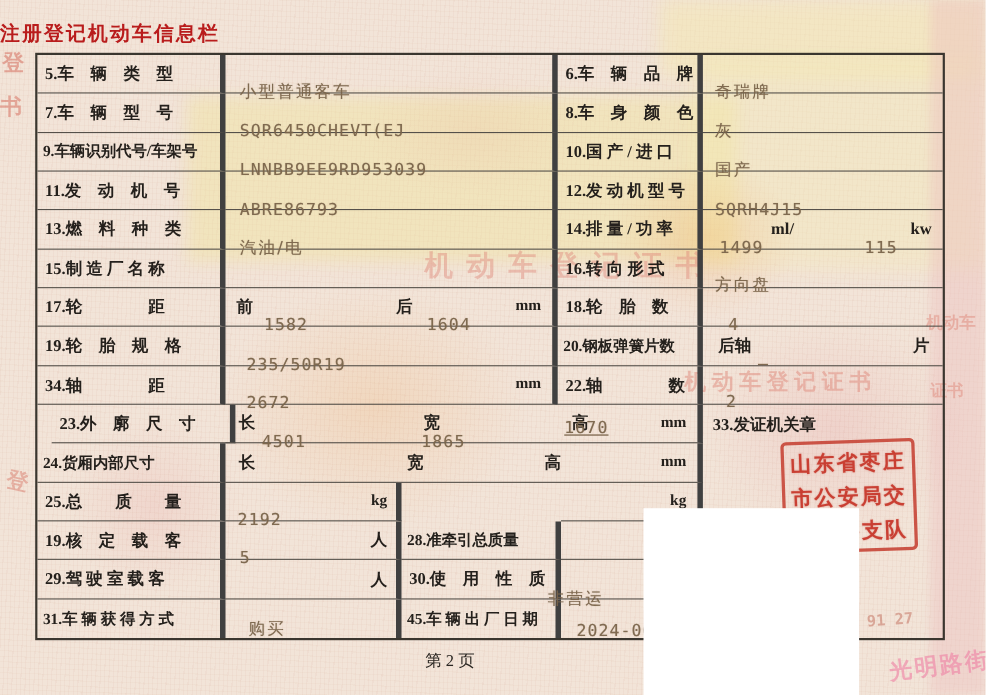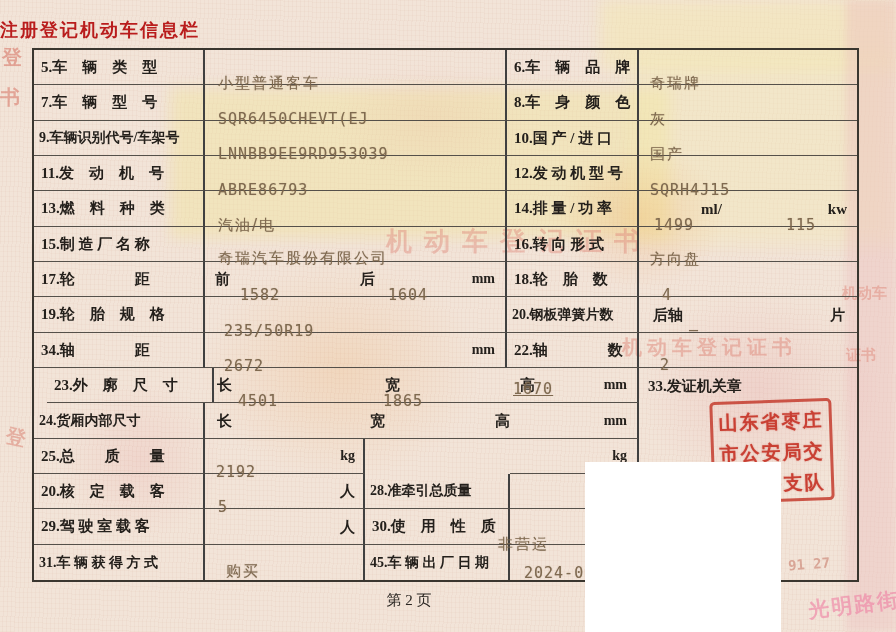--- a/index.html
+++ b/index.html
@@ -17,21 +17,21 @@
   .blobO2{left:555px;top:145px;width:170px;height:145px;background:radial-gradient(closest-side,rgba(238,145,55,.20),transparent);}
   .blobP1{left:640px;top:290px;width:240px;height:200px;background:radial-gradient(closest-side,rgba(219,108,128,.15),transparent);}
   .blobP2{left:60px;top:380px;width:160px;height:160px;background:radial-gradient(closest-side,rgba(225,120,130,.13),transparent);}
   .blobP3{left:330px;top:60px;width:200px;height:120px;background:radial-gradient(closest-side,rgba(228,160,140,.12),transparent);}
 
   .title{position:absolute;top:18px;left:0;width:100%;text-align:left;font-size:18px;font-weight:700;
          letter-spacing:2px;color:#b91c1c;z-index:2;}
   .footer{position:absolute;top:591px;left:0;width:818px;text-align:center;font-size:15px;color:#2a2622;z-index:2;}
 
   .table{position:absolute;left:32px;top:48px;width:823px;height:530px;border:2px solid #3a362f;z-index:2;}
-  .cell{position:absolute;box-sizing:border-box;border-right:2px solid #404040;border-bottom:1px solid #55504a;
+  .cell{position:absolute;box-sizing:border-box;border-right:5px solid #404040;border-bottom:1px solid #55504a;
         display:flex;align-items:center;}
   .noR{border-right:none!important;}
   .noB{border-bottom:none!important;}
   .lab{font-size:15px;color:#24201c;font-weight:600;white-space:nowrap;padding-left:7px;}
   .lab.sm{font-size:14px;padding-left:5px;}
   .sub{position:absolute;top:50%;transform:translateY(-50%);font-size:15px;color:#24201c;font-weight:600;white-space:nowrap;}
   .typed{position:absolute;font-family:"DejaVu Sans Mono",monospace;font-size:15px;letter-spacing:1px;
          color:rgba(122,100,74,.92);white-space:nowrap;z-index:3;text-shadow:0 0 1px rgba(122,100,74,.45);}
   .typedcjk{font-family:"DejaVu Sans","Liberation Sans",sans-serif;letter-spacing:2px;}
 
@@ -198,21 +198,21 @@
         <span class="lab">25.总　　质　　量</span>
       </div>
     <div class="cell" style="left:171px;top:389px;width:160px;height:35px;">
       <span class="sub" style="right:8px;left:auto;font-size:14px;">kg</span>
     </div>
     <div class="cell" style="left:476px;top:389px;width:129px;height:35px;">
       <span class="sub" style="right:10px;left:auto;font-size:14px;">kg</span>
     </div>
 
     <div class="cell" style="left:0;top:424px;width:171px;height:35px;">
-        <span class="lab">20.核　定　载　客</span>
+        <span class="lab">19.核　定　载　客</span>
       </div>
     <div class="cell" style="left:171px;top:424px;width:160px;height:35px;">
       <span class="sub" style="right:8px;left:auto;">人</span>
     </div>
     <div class="cell" style="left:331px;top:424px;width:145px;height:35px;">
         <span class="lab sm">28.准牵引总质量</span>
       </div>
     <div class="cell" style="left:476px;top:424px;width:129px;height:35px;"></div>
 
     <div class="cell" style="left:0;top:459px;width:171px;height:36px;">
@@ -233,21 +233,20 @@
     <div class="cell noB" style="left:331px;top:495px;width:145px;height:35px;">
         <span class="lab sm">45.车 辆 出 厂 日 期</span>
       </div>
     <div class="cell noB" style="left:476px;top:495px;width:129px;height:35px;"></div>
 
     <div class="typed typedcjk" style="left:184px;top:24px;">小型普通客车</div>
     <div class="typed" style="left:184px;top:60px;">SQR6450CHEVT(EJ</div>
     <div class="typed" style="left:184px;top:95px;">LNNBB9EE9RD953039</div>
     <div class="typed" style="left:184px;top:131px;">ABRE86793</div>
     <div class="typed typedcjk" style="left:184px;top:166px;">汽油/电</div>
-    <div class="typed typedcjk" style="left:184px;top:199px;">奇瑞汽车股份有限公司</div>
     <div class="typed" style="left:206px;top:236px;">1582</div>
     <div class="typed" style="left:354px;top:236px;">1604</div>
     <div class="typed" style="left:190px;top:272px;">235/50R19</div>
     <div class="typed" style="left:190px;top:307px;">2672</div>
     <div class="typed" style="left:204px;top:342px;">4501</div>
     <div class="typed" style="left:349px;top:342px;">1865</div>
     <div class="typed" style="left:479px;top:330px;text-decoration:underline;">1670</div>
     <div class="typed" style="left:182px;top:413px;">2192</div>
     <div class="typed" style="left:184px;top:448px;">5</div>
     <div class="typed typedcjk" style="left:192px;top:512px;">购买</div>

